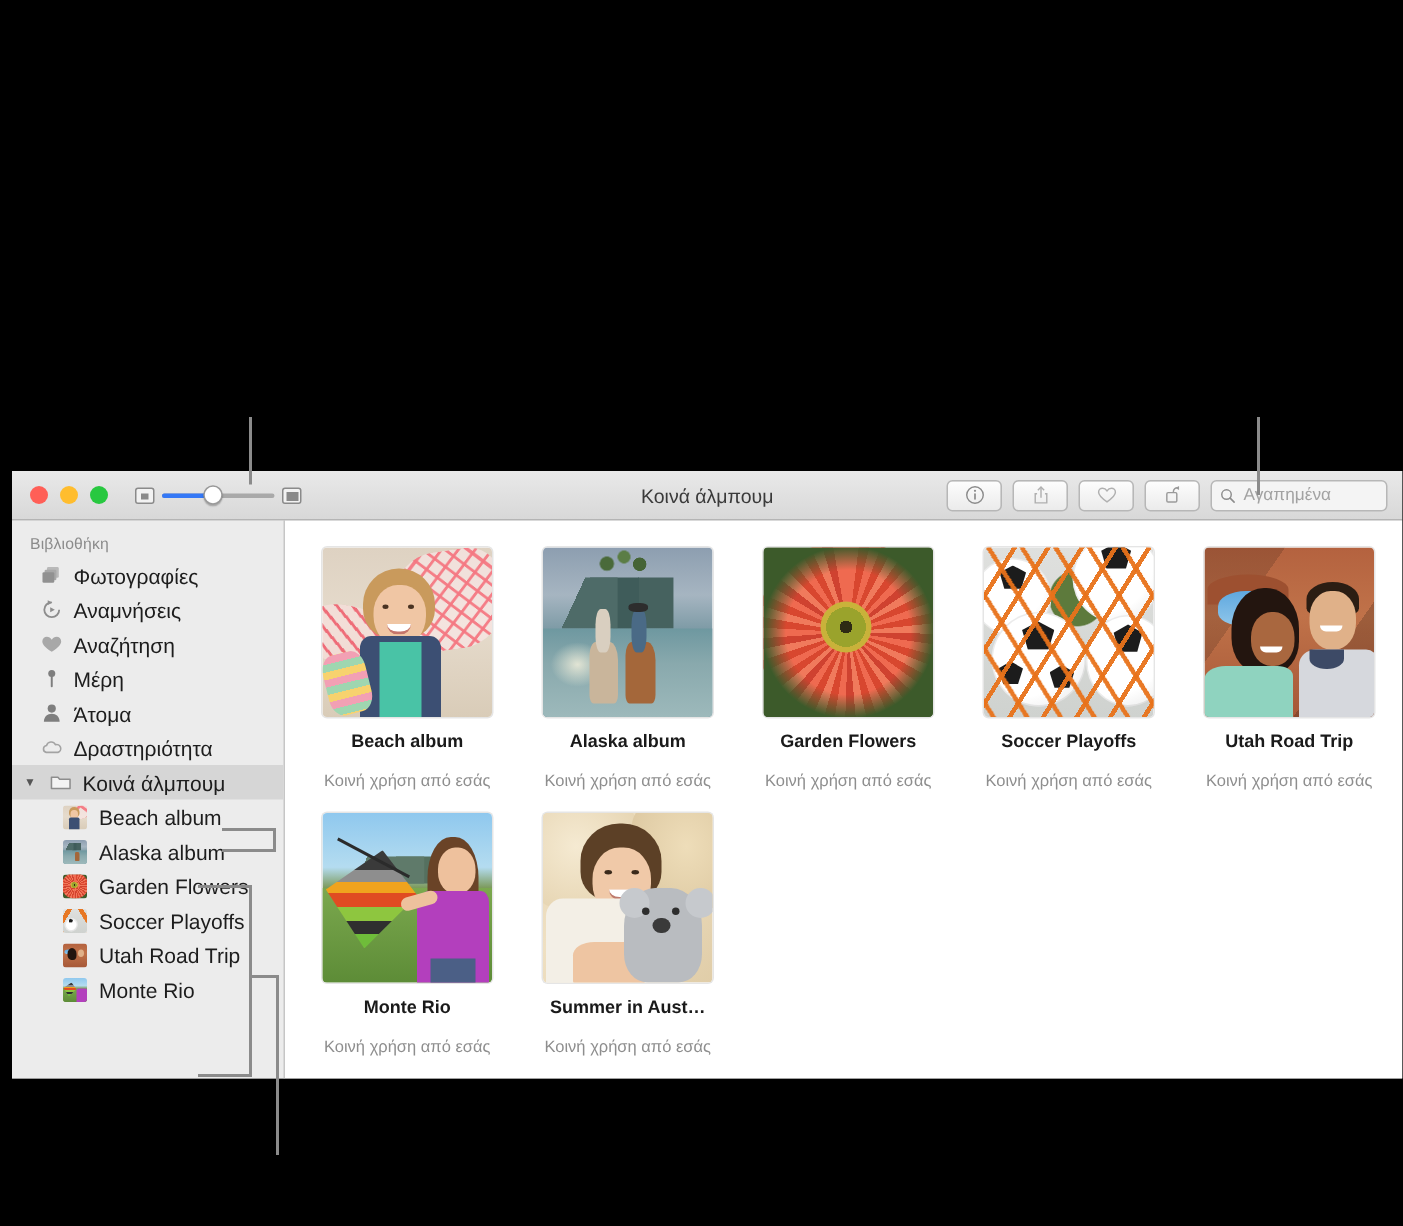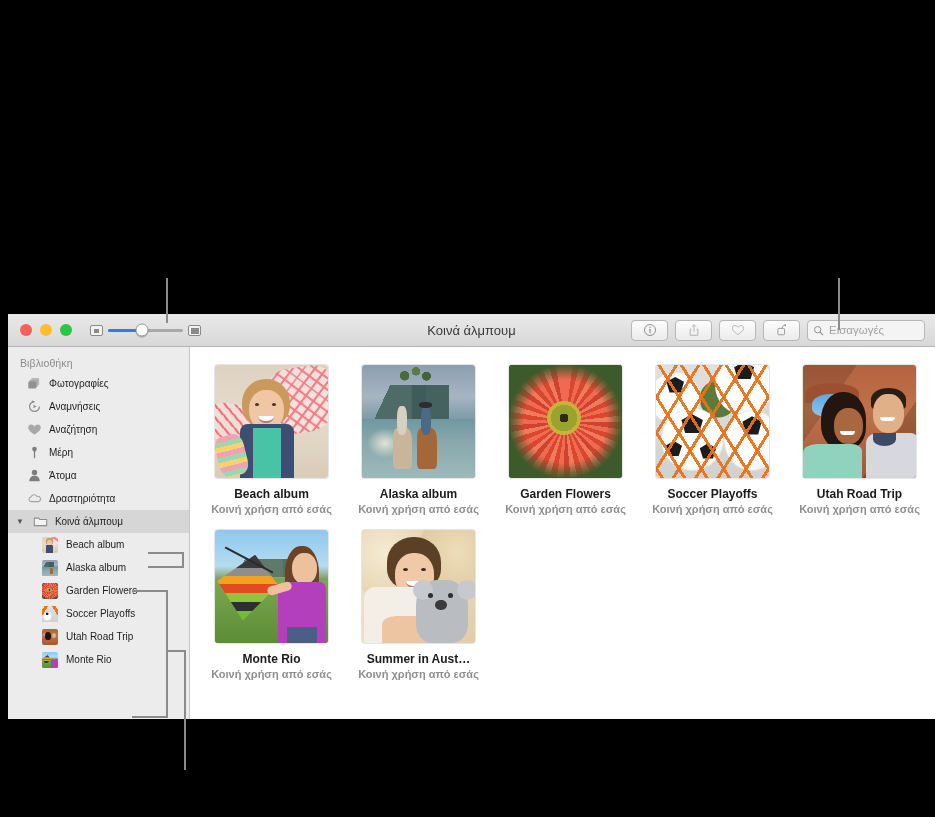--- a/index.html
+++ b/index.html
@@ -105,21 +105,21 @@
   }
   .sb-header {
     font-size: 10.5px; color: #8b8b8b;
     padding: 4px 0 3px 12px; letter-spacing: .1px;
   }
   .sb-item {
     display: flex; align-items: center; gap: 7px;
     height: 23px; padding-left: 18px;
   }
   .sb-item.selected { background: #d6d6d6; }
-  .sb-item .lbl { font-size: 10px; white-space: nowrap; }
+  .sb-item .lbl { font-size: 14px; white-space: nowrap; }
   .sb-ic { width: 16px; height: 16px; display: flex; align-items: center; justify-content: center; flex: 0 0 16px; }
   .sb-item.sub { padding-left: 34px; height: 23px; gap: 8px; }
   .disclosure {
     width: 9px; flex: 0 0 9px; margin-left: -10px;
     font-size: 8px; color: #555; line-height: 1;
   }
   .alb-thumb {
     width: 16px; height: 16px; border-radius: 2px;
     flex: 0 0 16px; overflow: hidden; position: relative;
   }
@@ -139,21 +139,21 @@
   .cell .pic {
     width: 113px; height: 113px; border-radius: 3px;
     overflow: hidden; position: relative;
     box-shadow: 0 0 0 1px rgba(0,0,0,.10);
   }
   .cell .name {
     margin-top: 9px; font-size: 12px; font-weight: bold;
     color: #1a1a1a; white-space: nowrap;
   }
   .cell .sub {
-    margin-top: 2px; font-size: 11px; color: #8e8e8e; white-space: nowrap; font-weight: bold;
+    margin-top: 14px; font-size: 11px; color: #8e8e8e; white-space: nowrap;
   }
 
   
   .ph-img { position: absolute; inset: 0; }
 
   
   .beach { background: linear-gradient(to bottom,#ded2c2 0%, #e6dbcc 45%, #d9ccb8 100%); }
   .beach .net { position:absolute; right:-6%; top:2%; width:62%; height:58%;
     background:
       repeating-linear-gradient(45deg, rgba(244,120,130,.95) 0 2px, transparent 2px 9px),
@@ -409,21 +409,21 @@
             <rect x="3.3" y="6.2" width="7.6" height="7.2" rx="1" fill="none" stroke="#9a9a9a" stroke-width="1.1"></rect>
             <path d="M8.2 6 C8.2 3.4 10.1 2.2 12 2.6" fill="none" stroke="#9a9a9a" stroke-width="1.1"></path>
             <path d="M12.6 1.1 L12.6 4.1 L9.9 2.7 Z" fill="#9a9a9a"></path>
           </svg>
         </div>
         <div id="searchfield">
           <svg width="11" height="11" viewBox="0 0 16 16">
             <circle cx="6.8" cy="6.8" r="4.6" fill="none" stroke="#8c8c8c" stroke-width="1.4"></circle>
             <line x1="10.3" y1="10.3" x2="14.2" y2="14.2" stroke="#8c8c8c" stroke-width="1.5" stroke-linecap="round"></line>
           </svg>
-          <span class="ph">Εισαγωγές</span>
+          <span class="ph">Αγαπημένα</span>
         </div>
       </div>
     </div>
 
     <div id="winbody">
 
       <div id="sidebar">
 
         <div class="sb-header">Βιβλιοθήκη</div>
 

